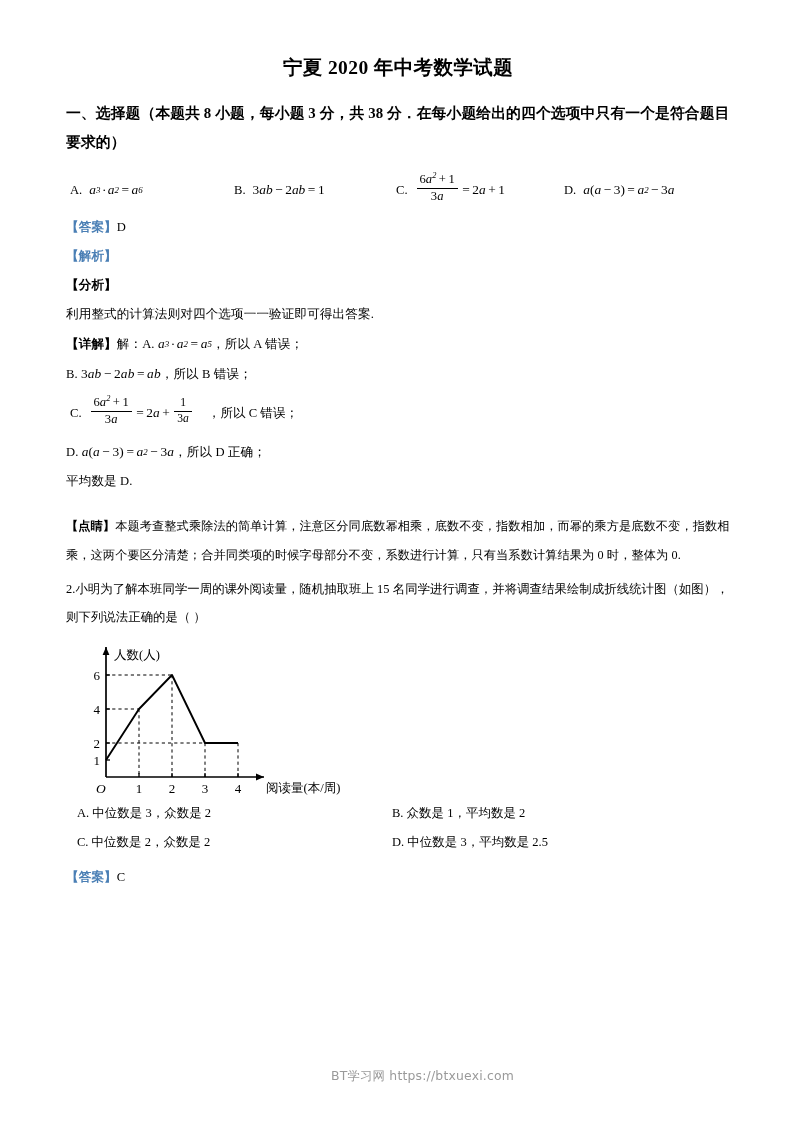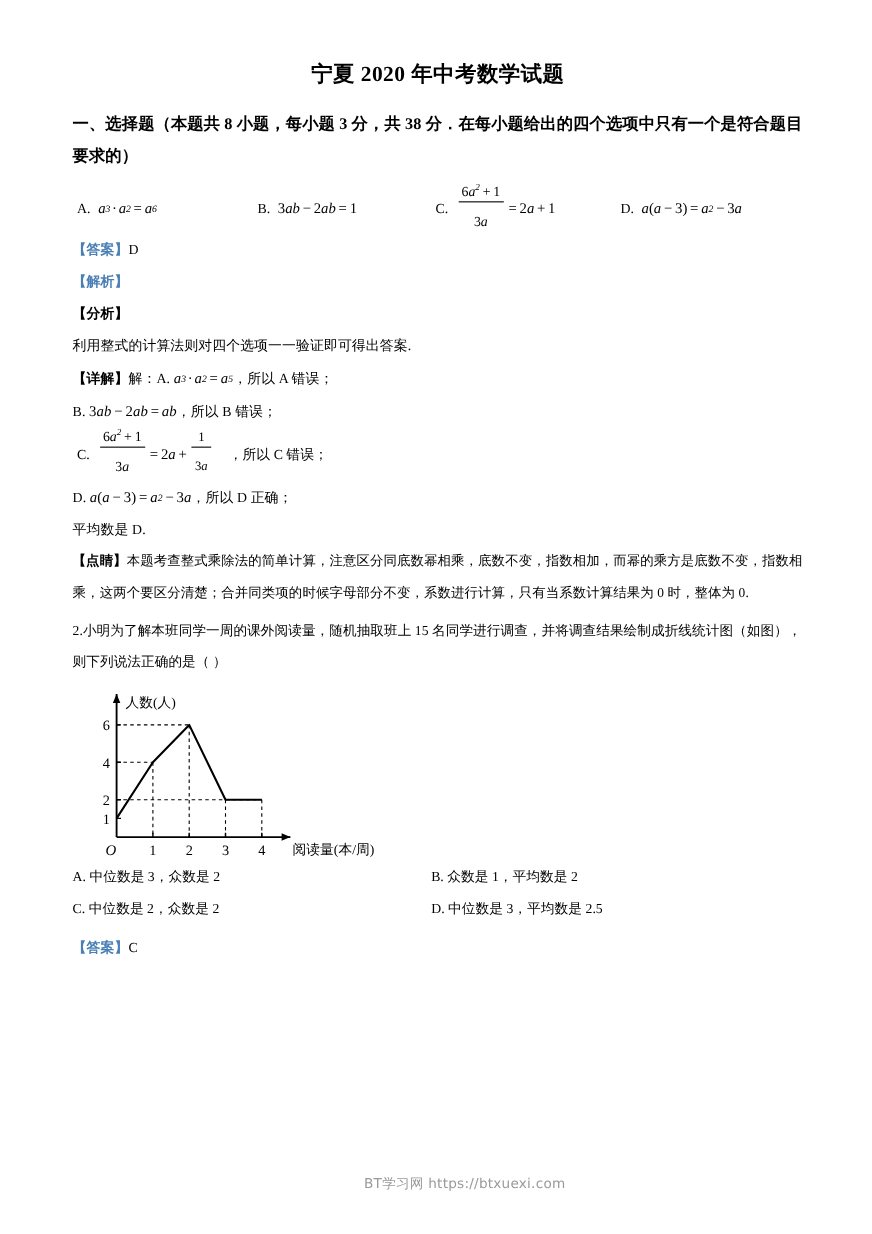--- a/index.html
+++ b/index.html
@@ -49,20 +49,21 @@
 
   
   .para {
     font-size: 12.6px;
     line-height: 29px;
     letter-spacing: 0.1px;
   }
   .para-sm {
     font-size: 12.2px;
     line-height: 28.5px;
+    margin-top: 16px;
   }
   .q-stem {
     font-size: 12.4px;
     line-height: 28px;
     letter-spacing: 0.05px;
   }
 
   .blue-tag { color: #4a7fb5; }
   .bold-tag { font-weight: bold; }
 
@@ -91,21 +92,21 @@
   .opt-b { left: 168px; }
   .opt-c { left: 330px; }
   .opt-d { left: 498px; }
 
   
   .opts2 {
     position: relative;
     height: 29px;
     font-size: 12.5px;
   }
-  .opts2 .o-left  { position: absolute; left: 0;   top: 0; white-space: nowrap; }
+  .opts2 .o-left  { position: absolute; left: 11px;   top: 0; white-space: nowrap; }
   .opts2 .o-right { position: absolute; left: 326px; top: 0; white-space: nowrap; }
 
   
   .math {
     font-family: "Liberation Serif", "DejaVu Serif", serif;
     font-style: italic;
     font-size: 13.4px;
     white-space: nowrap;
     display: inline-flex;
     align-items: center;
@@ -133,21 +134,21 @@
     margin: 0 2px;
     position: relative;
     top: -0.15em;
   }
   .frac .num {
     padding: 0 3px 1px 3px;
     font-size: 12.6px;
     line-height: 1.05;
   }
   .frac .den {
-    padding: 11px 3px 0 3px;
+    padding: 1px 3px 0 3px;
     font-size: 12.6px;
     line-height: 1.05;
     border-top: 1.1px solid #000;
     width: 100%;
     text-align: center;
     box-sizing: border-box;
   }
   .frac-sm .num, .frac-sm .den { font-size: 11.6px; }
 
   

